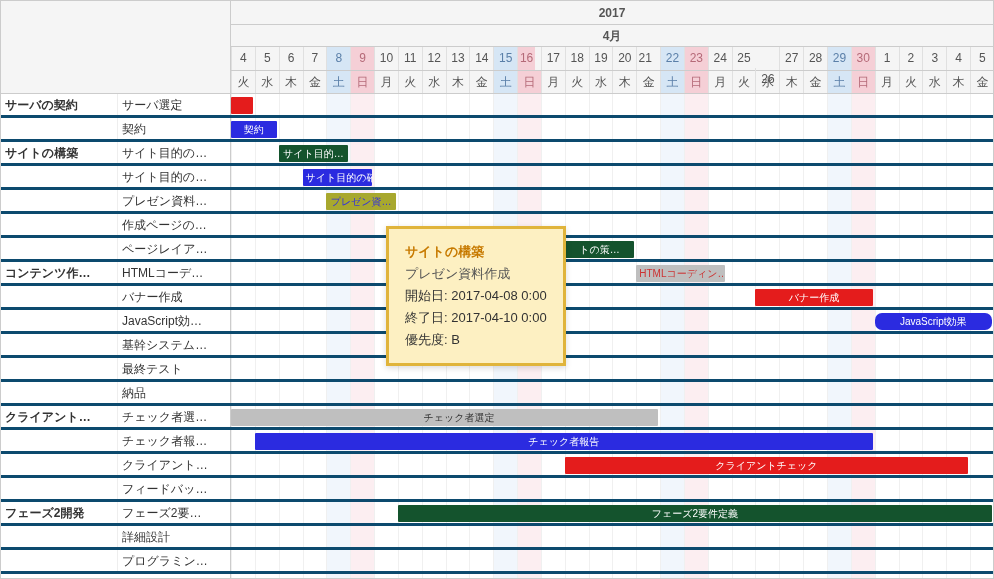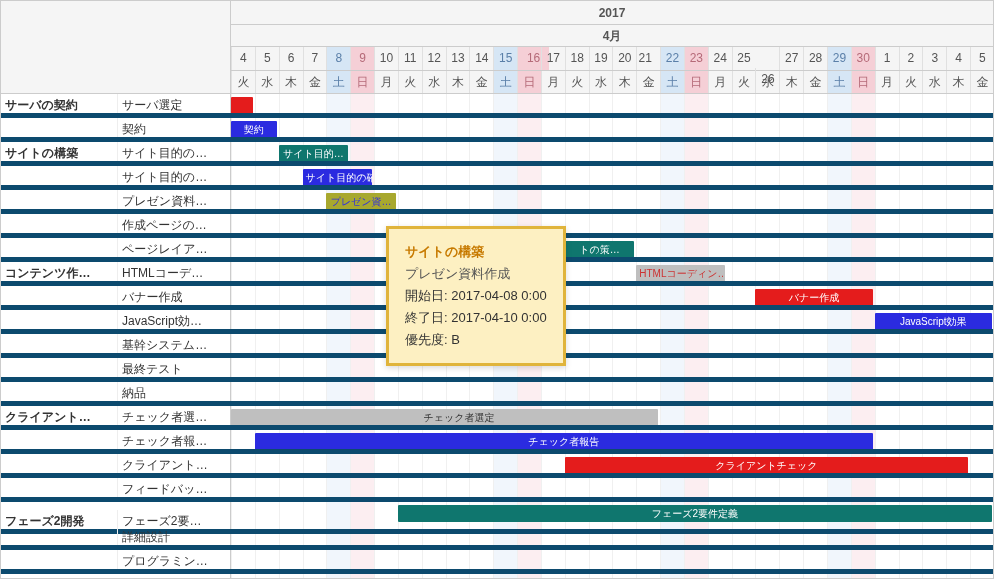--- a/index.html
+++ b/index.html
@@ -70,21 +70,21 @@
     position: absolute;
     top: 93px; bottom: 0;
     border-left: 1px solid #f0f0f0;
   }
   .grid-col.sat { background: rgba(214,230,245,0.35); }
   .grid-col.sun { background: rgba(245,207,214,0.35); }
   
   .row {
     position: absolute;
     left: 0; right: 0; height: 24px;
-    border-bottom: 5px solid #0c4a6e;
+    border-bottom: 3px solid #0c4a6e;
   }
   .cat-cell {
     position: absolute;
     left: 0; top: 0; width: 116px; height: 100%;
     padding: 3px 4px;
     font-weight: bold;
     white-space: nowrap;
     overflow: hidden;
     text-overflow: ellipsis;
   }
@@ -105,21 +105,21 @@
     font-size: 10px;
     color: #fff;
     text-align: center;
     white-space: nowrap;
     overflow: hidden;
     padding: 0 3px;
     border-radius: 1px;
   }
   .bar.red   { background:#e41c1c; color:#fff; }
   .bar.blue  { background:#2b2be0; color:#fff; }
-  .bar.olive { background:#0f766e; color:#fff; }
+  .bar.olive { background:#14532d; color:#fff; }
   .bar.blueTxtOlive { background:#a8a82e; color:#3030df; }
   .bar.gray  { background:#bfbfbf; color:#333;padding-left:32px; }
   .bar.redTxtGray { background:#bfbfbf; color:#c33; }
   
   .tooltip {
     position: absolute;
     background: #fdf0c2;
     border: 3px solid #e0b43b;
     padding: 12px 16px;
     font-size: 13px;
@@ -147,21 +147,21 @@
           <div class="day-cell" style="left: 47.68px; width: 23.84px;">6</div>
           <div class="day-cell" style="left: 71.52px; width: 23.84px;">7</div>
           <div class="day-cell sat" style="left: 95.36px; width: 23.84px;">8</div>
           <div class="day-cell sun" style="left: 119.2px; width: 23.84px;">9</div>
           <div class="day-cell" style="left: 143.04px; width: 23.84px;">10</div>
           <div class="day-cell" style="left: 166.88px; width: 23.84px;">11</div>
           <div class="day-cell" style="left: 190.72px; width: 23.84px;">12</div>
           <div class="day-cell" style="left: 214.56px; width: 23.84px;">13</div>
           <div class="day-cell" style="left: 238.4px; width: 23.84px;">14</div>
           <div class="day-cell sat" style="left: 262.24px; width: 23.84px;">15</div>
-          <div class="day-cell sun" style="left: 286.08px; width: 32px;">16</div>
+          <div class="day-cell sun" style="left: 286.08px; width: 18px;">16</div>
           <div class="day-cell" style="left: 309.92px; width: 23.84px;">17</div>
           <div class="day-cell" style="left: 333.76px; width: 23.84px;">18</div>
           <div class="day-cell" style="left: 357.6px; width: 23.84px;">19</div>
           <div class="day-cell" style="left: 381.44px; width: 23.84px;">20</div>
           <div class="day-cell" style="left: 405.28px; width: 17px;">21</div>
           <div class="day-cell sat" style="left: 429.12px; width: 23.84px;">22</div>
           <div class="day-cell sun" style="left: 452.96px; width: 23.84px;">23</div>
           <div class="day-cell" style="left: 476.8px; width: 23.84px;">24</div>
           <div class="day-cell" style="left: 500.64px; width: 23.84px;">25</div>
           <div class="day-cell" style="left: 524.48px; width: 23.84px; margin-top: 21px;">26</div>
@@ -246,21 +246,21 @@
       </div>
     <div id="bars">
         <div class="bar red" style="left: 0px; width: 21.84px; top: 96px;"></div>
         <div class="bar blue" style="left: 0px; width: 45.68px; top: 120px;">契約</div>
         <div class="bar olive" style="left: 47.68px; width: 69.52px; top: 144px;">サイト目的…</div>
         <div class="bar blue" style="left: 71.52px; width: 69.52px; top: 168px;">サイト目的の確定</div>
         <div class="bar blueTxtOlive" style="left: 95.36px; width: 69.52px; top: 192px;">プレゼン資…</div>
         <div class="bar olive" style="left: 333.76px; width: 69.52px; top: 240px;">トの策…</div>
         <div class="bar redTxtGray" style="left: 405.28px; width: 89px; top: 264px;">HTMLコーディン…</div>
         <div class="bar red" style="left: 524.48px; width: 117.2px; top: 288px;">バナー作成</div>
-        <div class="bar blue" style="left: 643.68px; width: 117.2px; top: 312px;">JavaScript効果</div>
+        <div class="bar blue" style="left: 643.68px; width: 117.2px; top: 312px; border-radius: 7px;">JavaScript効果</div>
         <div class="bar gray" style="left: 0px; width: 427.12px; top: 408px;">チェック者選定</div>
         <div class="bar blue" style="left: 23.84px; width: 617.84px; top: 432px;">チェック者報告</div>
         <div class="bar red" style="left: 333.76px; width: 403.28px; top: 456px;">クライアントチェック</div>
         <div class="bar olive" style="left: 166.88px; width: 594px; top: 504px;">フェーズ2要件定義</div>
       </div>
   </div>
 
   <div id="rows-left">
       <div class="row" style="top: 93px; width: 994px;">
         <div class="cat-cell">サーバの契約</div>
@@ -323,21 +323,21 @@
         <div class="task-cell">チェック者報…</div>
       </div>
       <div class="row" style="top: 453px; width: 994px;">
         <div class="cat-cell"></div>
         <div class="task-cell">クライアント…</div>
       </div>
       <div class="row" style="top: 477px; width: 994px;">
         <div class="cat-cell"></div>
         <div class="task-cell">フィードバッ…</div>
       </div>
-      <div class="row" style="top: 501px; width: 994px; margin-top: 8px;">
+      <div class="row" style="top: 501px; width: 994px;">
         <div class="cat-cell">フェーズ2開発</div>
         <div class="task-cell">フェーズ2要…</div>
       </div>
       <div class="row" style="top: 525px; width: 994px;">
         <div class="cat-cell"></div>
         <div class="task-cell">詳細設計</div>
       </div>
       <div class="row" style="top: 549px; width: 994px;">
         <div class="cat-cell"></div>
         <div class="task-cell">プログラミン…</div>

